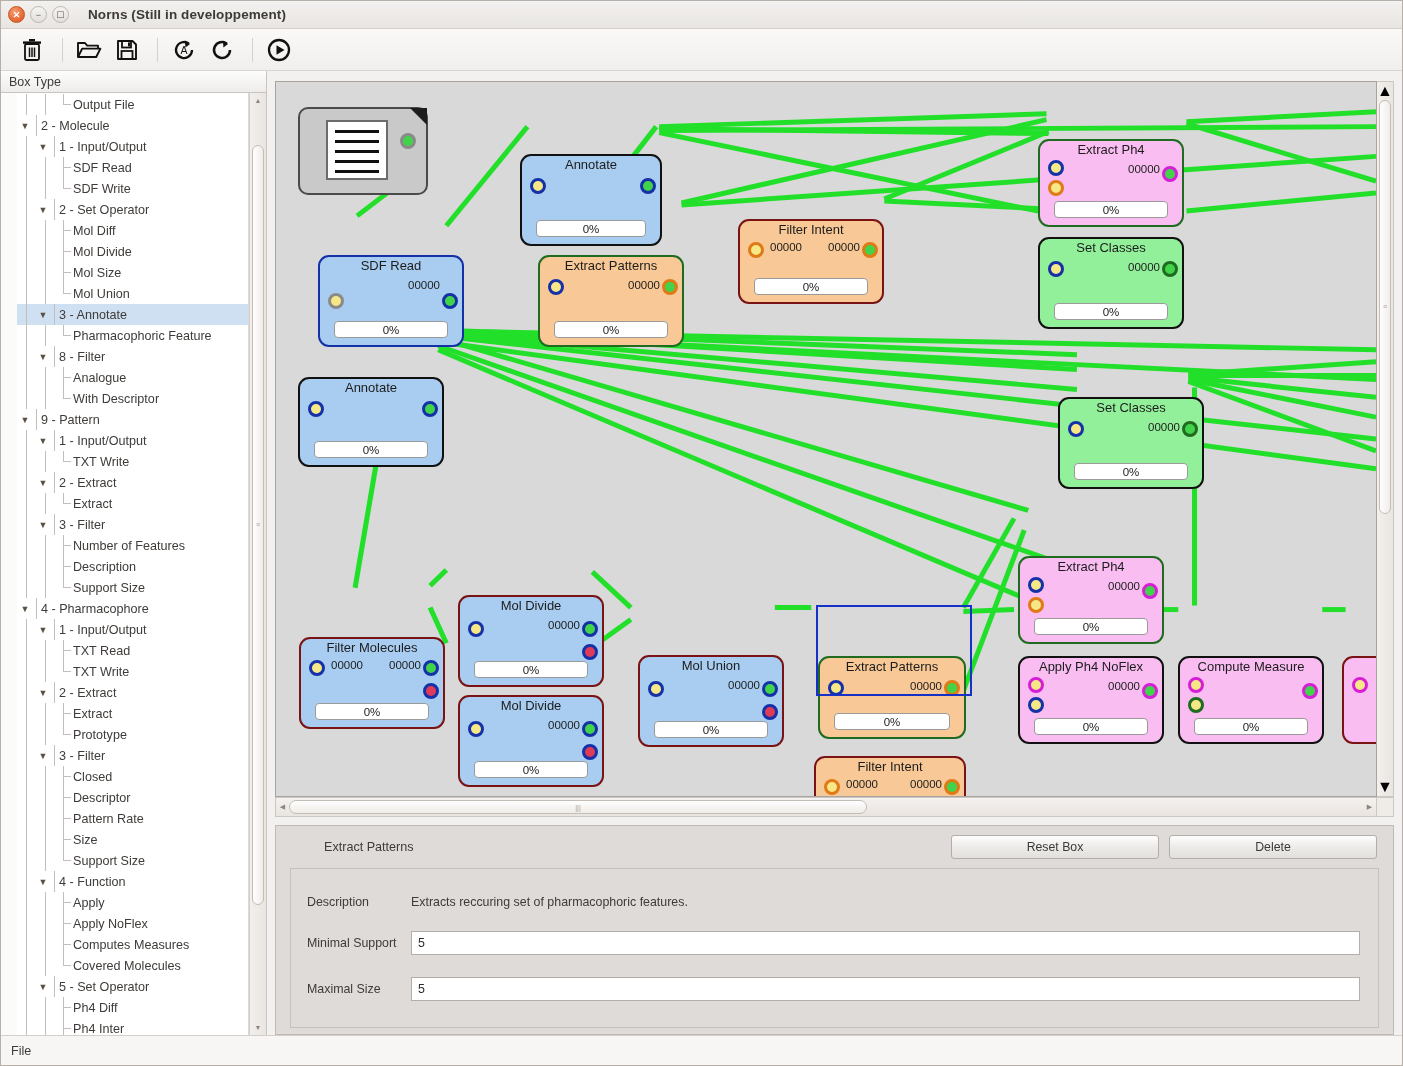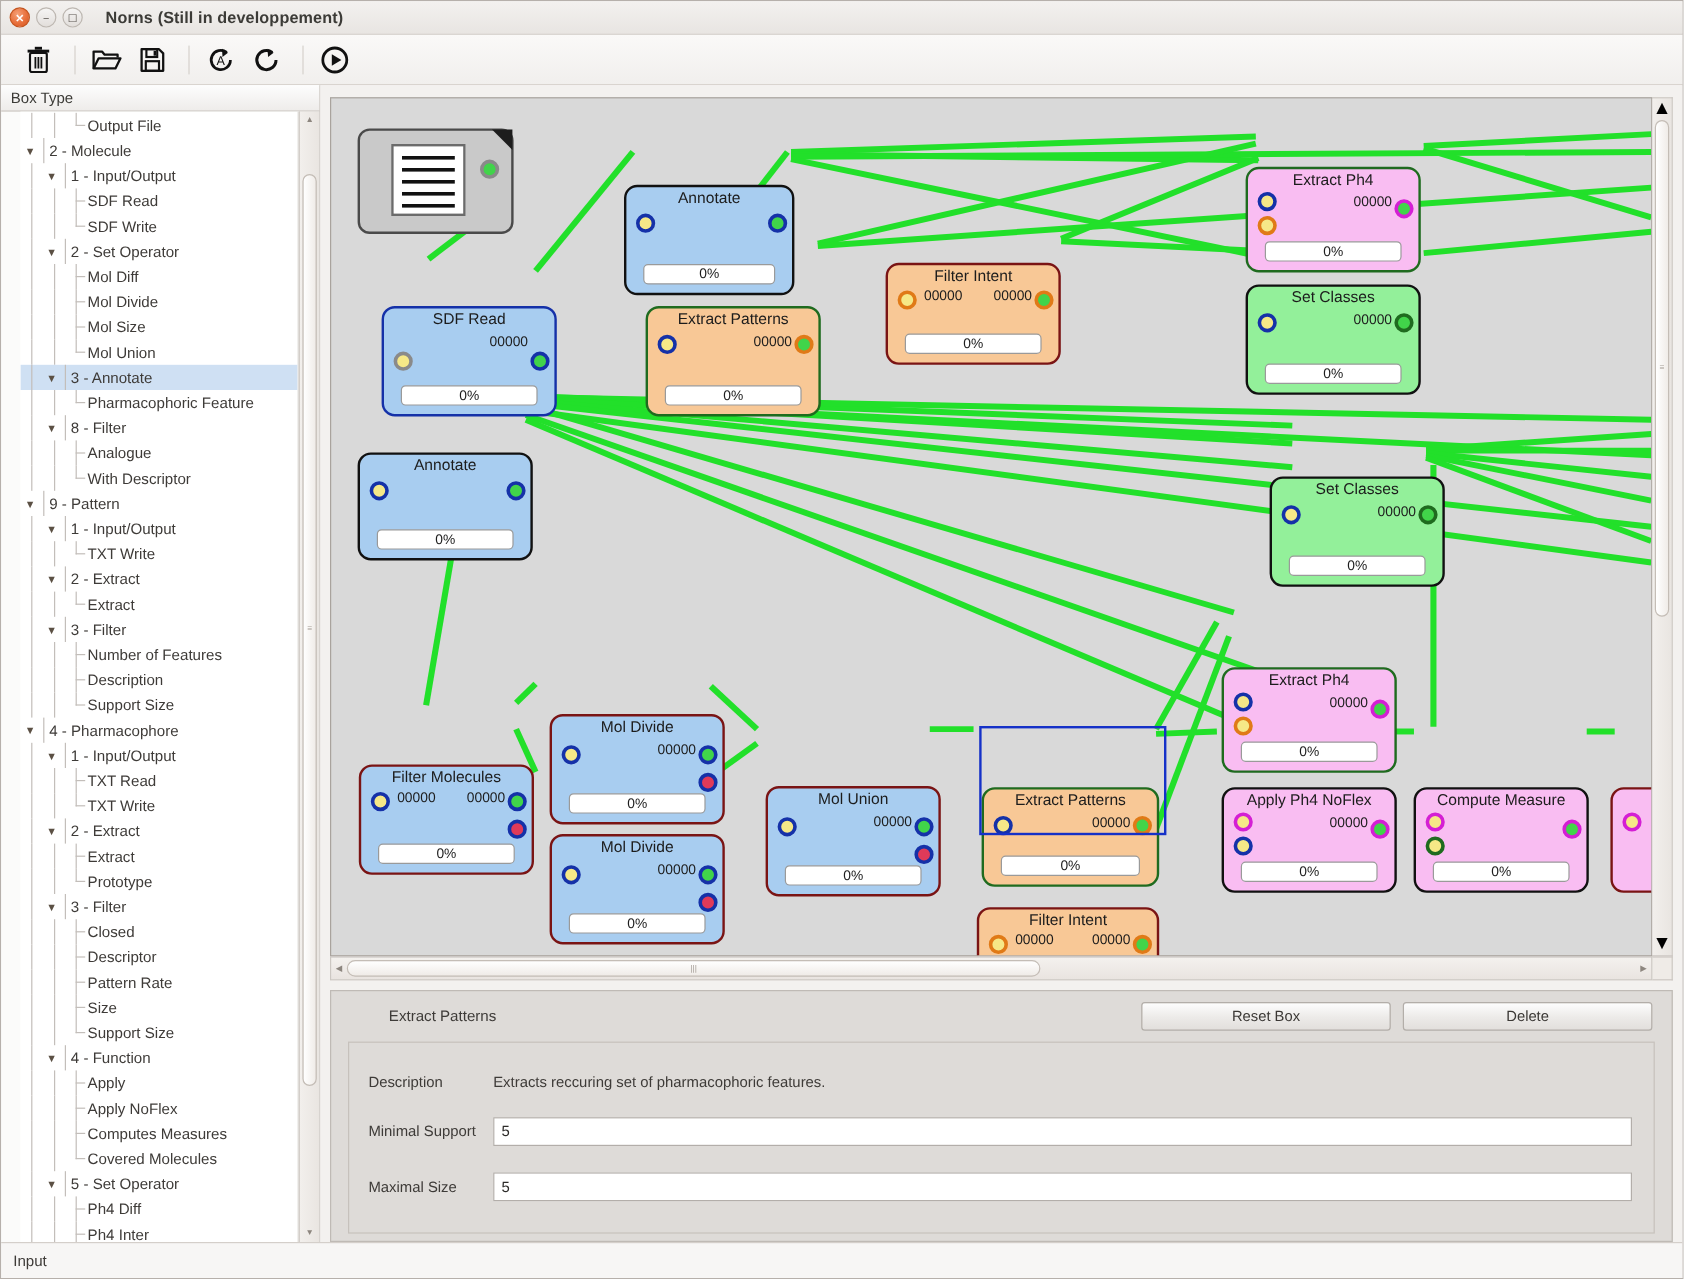--- a/index.html
+++ b/index.html
@@ -904,16 +904,16 @@
             <div class="plabel">Maximal Size</div>
             <div class="pinput">5</div>
           </div>
         </div>
       </div>
 
     </div>
   </div>
 
   <div id="statusbar">
-    <span>Input</span>
+    <span>File</span>
   </div>
 
 </div>
 
 </body></html>

